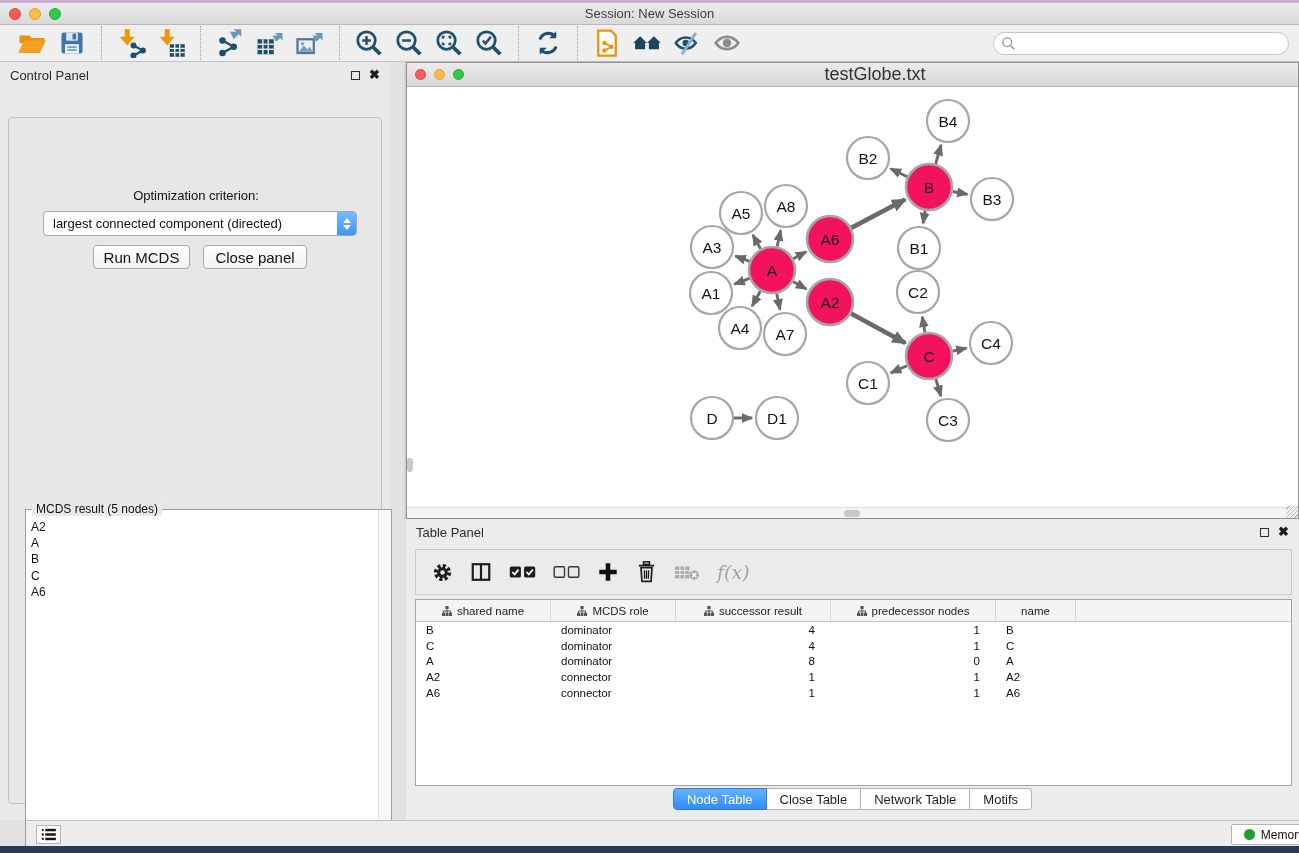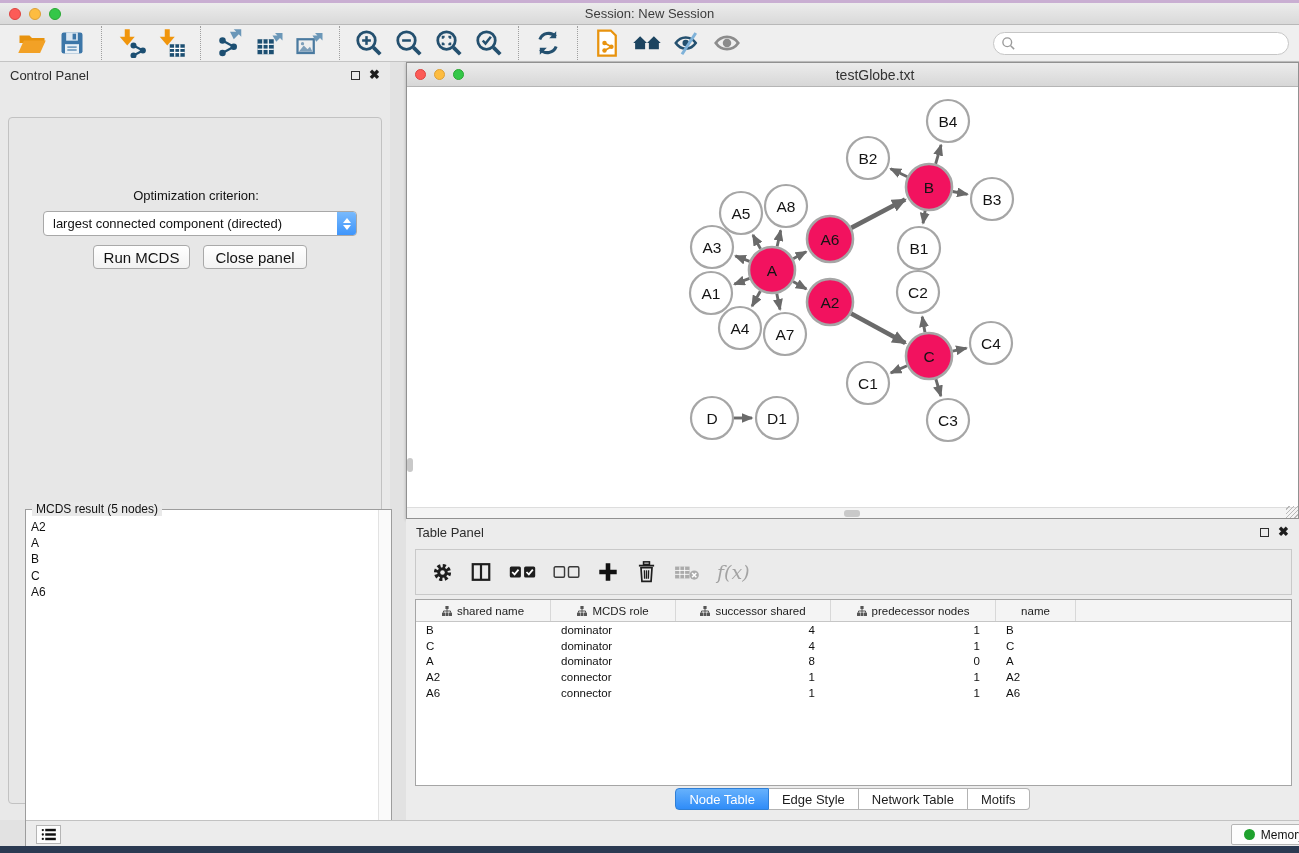--- a/index.html
+++ b/index.html
@@ -55,21 +55,21 @@
   #mcds-legend{position:absolute;left:6px;top:-8px;background:#e9e9e9;padding:0 4px;font-size:12px;color:#111;}
   #mcds-list{position:absolute;left:1px;top:3px;bottom:1px;right:14px;overflow:hidden;padding:6px 0 0 4px;}
   .mcds-item{font-size:12px;line-height:16.2px;color:#111;}
   #mcds-scroll{position:absolute;right:0;top:0;bottom:0;width:13px;background:#fafafa;border-left:1px solid #e2e2e2;}
 
   
   #net-window{left:406px;top:0;width:893px;height:457px;background:#fff;border:1px solid #919191;box-shadow:0 1px 3px rgba(0,0,0,.25);}
   #net-titlebar{height:24px;background:linear-gradient(#ececec,#d7d7d7);border-bottom:1px solid #b5b5b5;display:flex;align-items:center;position:relative;}
   #net-titlebar .lights{margin-left:8px;}
   #net-titlebar .light{width:11px;height:11px;}
-  #net-title{position:absolute;left:0;right:0;text-align:center;font-size:14px;color:#333;padding-left:45px;}
+  #net-title{position:absolute;left:0;right:0;text-align:center;font-size:18px;color:#333;padding-left:45px;}
   #net-canvas{position:absolute;left:0;top:24px;width:891px;height:420px;background:#fff;}
   #net-hscroll{position:absolute;left:0;bottom:0;width:891px;height:11px;background:#f4f4f4;border-top:1px solid #ddd;}
   #net-hthumb{position:absolute;left:437px;top:2px;width:16px;height:7px;background:#c9c9c9;border-radius:3px;}
   #net-vthumb{position:absolute;left:0;top:371px;width:6px;height:14px;background:#c9c9c9;border-radius:3px;}
   #net-resize{position:absolute;right:0;bottom:0;width:12px;height:12px;background:repeating-linear-gradient(135deg,transparent,transparent 2px,#b9b9b9 2px,#b9b9b9 3px);}
 
   
   #table-panel{left:406px;top:457px;width:893px;height:301px;background:#ececec;}
   #tp-toolbar{position:absolute;left:9px;top:30px;width:877px;height:46px;background:#ebebeb;border:1px solid #c9c9c9;display:flex;align-items:center;gap:17px;padding-left:16px;}
   .tp-ic{display:flex;align-items:center;justify-content:center;}
@@ -505,21 +505,21 @@
             <span>MCDS role</span>
           </div>
           <div class="th" style="width: 155px;">
             <svg width="10" height="10" viewBox="0 0 10 10">
               <rect x="3.4" y="0" width="3.2" height="3" fill="#555"></rect>
               <rect x="0" y="6.6" width="3" height="3.4" fill="#555"></rect>
               <rect x="3.5" y="6.6" width="3" height="3.4" fill="#555"></rect>
               <rect x="7" y="6.6" width="3" height="3.4" fill="#555"></rect>
               <path d="M5 3v2M1.5 6.6V5h7v1.6M5 5v1.6" stroke="#555" fill="none"></path>
             </svg>
-            <span>successor shared</span>
+            <span>successor result</span>
           </div>
           <div class="th" style="width: 165px;">
             <svg width="10" height="10" viewBox="0 0 10 10">
               <rect x="3.4" y="0" width="3.2" height="3" fill="#555"></rect>
               <rect x="0" y="6.6" width="3" height="3.4" fill="#555"></rect>
               <rect x="3.5" y="6.6" width="3" height="3.4" fill="#555"></rect>
               <rect x="7" y="6.6" width="3" height="3.4" fill="#555"></rect>
               <path d="M5 3v2M1.5 6.6V5h7v1.6M5 5v1.6" stroke="#555" fill="none"></path>
             </svg>
             <span>predecessor nodes</span>
@@ -562,21 +562,21 @@
             <div class="td l" style="width: 135px;">A6</div>
             <div class="td l" style="width: 125px;">connector</div>
             <div class="td r" style="width: 155px;">1</div>
             <div class="td r" style="width: 165px;">1</div>
             <div class="td l" style="width: 80px;">A6</div>
           </div>
         </div>
     </div>
     <div id="tp-tabs">
         <div class="seg-tab sel">Node Table</div>
-        <div class="seg-tab">Edge Style</div>
+        <div class="seg-tab">Close Table</div>
         <div class="seg-tab">Network Table</div>
         <div class="seg-tab">Motifs</div>
       </div>
   </div>
 </div>
 
 <div id="statusbar" class="abs">
   <span id="list-btn">
     <svg width="15" height="13" viewBox="0 0 18 16">
         <circle cx="2" cy="2.5" r="1.4" fill="#111"></circle>

